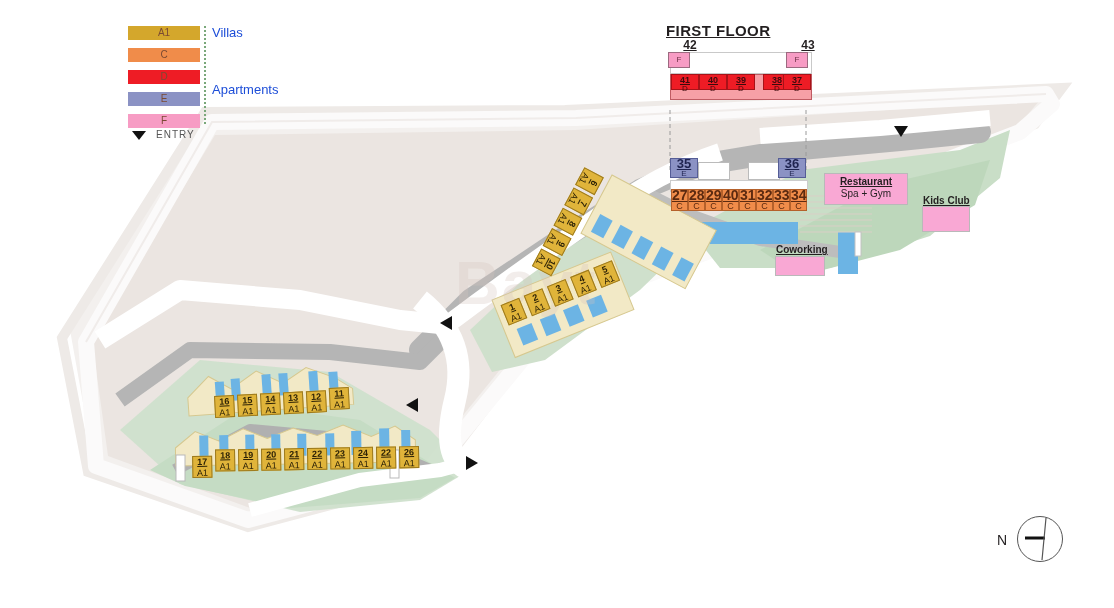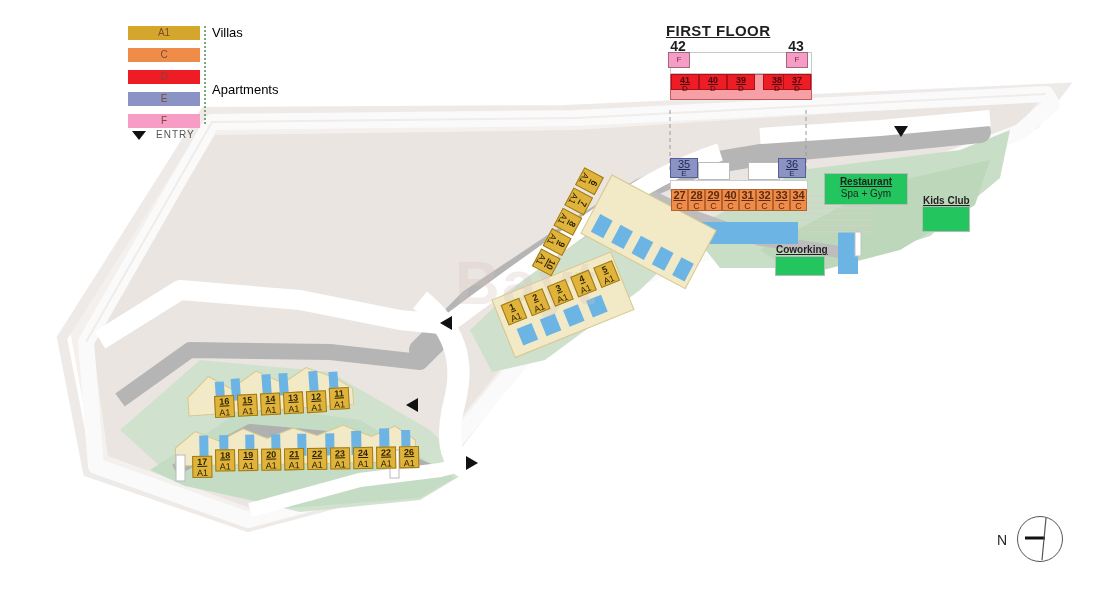--- a/index.html
+++ b/index.html
@@ -16,69 +16,69 @@
       font-size:62px;font-weight:700;letter-spacing:2px;color:rgba(212,196,190,.30);
       font-family:"Liberation Sans",sans-serif;line-height:70px;pointer-events:none;}
 
   
   #legend{position:absolute;left:128px;top:26px;width:300px;height:118px;}
   .sw-row{position:absolute;left:0;width:72px;height:14px;}
   .sw{width:72px;height:14px;display:block;text-align:center;font-size:10px;
       line-height:14px;color:#7b4a33;font-family:"Liberation Sans",sans-serif;}
   .leg-dots{position:absolute;left:76px;top:0;width:0;height:98px;
       border-left:2px dotted #7aa87a;}
-  .leg-cap{position:absolute;left:84px;font-size:13px;color:#000000;}
+  .leg-cap{position:absolute;left:84px;font-size:13px;color:#1d4ed8;}
   #entry-row{position:absolute;left:4px;top:102px;width:160px;height:16px;}
   .entry-tri{position:absolute;left:0;top:3px;width:0;height:0;
       border-left:7px solid transparent;border-right:7px solid transparent;
       border-top:9px solid #111;}
   .entry-lbl{position:absolute;left:24px;top:1px;font-size:10px;letter-spacing:1px;color:#555;}
 
   
   #ff{position:absolute;left:660px;top:22px;width:200px;height:90px;}
   #ff-title{position:absolute;left:6px;top:0;font-size:15px;font-weight:700;
       text-decoration:underline;letter-spacing:.4px;}
   .ff-band{position:absolute;left:10px;top:30px;width:140px;height:20px;background:#ffffff;
       border:1px solid #c9c9c9;}
   .ff-f{position:absolute;top:30px;width:20px;height:14px;background:#f79cc4;
       border:1px solid #9c6a80;font-size:8px;text-align:center;line-height:14px;color:#6d3146;}
-  .ff-num{position:absolute;top:16px;font-size:14px;font-weight:700;text-decoration:underline;
-      text-align:center;width:20px;}
+  .ff-num{position:absolute;top:16px;font-size:12px;font-weight:700;text-decoration:underline;
+      text-align:center;width:20px;margin-left:12px;}
   .ff-base{position:absolute;left:10px;top:52px;width:140px;height:24px;background:#f6a0a6;
       border:1px solid #bf5b62;}
   .dcell{position:absolute;top:52px;width:28px;height:16px;background:#ee1c25;
       border:1px solid #a81218;box-sizing:border-box;}
   .dcell .n{font-size:9px;font-weight:700;text-decoration:underline;display:block;
       text-align:center;line-height:9px;margin-top:1px;color:#3b0b0d;}
   .dcell .t{font-size:8px;display:block;text-align:center;line-height:8px;color:#3b0b0d;}
 
   
   #ag{position:absolute;left:662px;top:158px;width:200px;height:70px;}
   .e-tab{position:absolute;top:0;width:28px;height:20px;background:#8b92c4;
       border:1px solid #555d96;box-sizing:border-box;}
-  .e-tab .n{font-size:11px;font-weight:400;text-decoration:underline;display:block;
+  .e-tab .n{font-size:13px;font-weight:700;text-decoration:underline;display:block;
       text-align:center;line-height:10px;color:#1f2450;}
   .e-tab .t{font-size:8px;display:block;text-align:center;line-height:9px;color:#1f2450;}
   .e-white{position:absolute;top:4px;width:30px;height:16px;background:#fff;border:1px solid #bbb;}
   .ag-band{position:absolute;left:8px;top:22px;width:136px;height:10px;background:#fff;border:1px solid #ccc;}
   .ccell{position:absolute;top:31px;width:17px;height:22px;background:#f08c4a;
       border:1px solid #b5612b;box-sizing:border-box;}
-  .ccell .n{font-size:11px;font-weight:700;text-decoration:underline;display:block;
+  .ccell .n{font-size:14px;font-weight:700;text-decoration:underline;display:block;
       text-align:center;line-height:11px;color:#5c2a10;}
   .ccell .t{font-size:9px;display:block;text-align:center;line-height:10px;color:#5c2a10;}
 
   
   .vchip{position:absolute;width:20px;height:22px;background:#e0b43a;
       border:1px solid #9c7a1e;box-sizing:border-box;}
   .vchip .n{display:block;text-align:center;font-size:9px;font-weight:700;
       text-decoration:underline;line-height:11px;color:#2d2206;}
   .vchip .t{display:block;text-align:center;font-size:9px;line-height:10px;color:#2d2206;}
 
   
-  .fac{position:absolute;background:#22c55e;border:1px solid #b9b9b9;text-align:center;}
+  .fac{position:absolute;background:#f9a8d4;border:1px solid #b9b9b9;text-align:center;}
   .fac .l1{font-size:10px;font-weight:700;text-decoration:underline;display:block;line-height:12px;}
   .fac .l2{font-size:10px;display:block;line-height:12px;}
 
   
   .arrow{position:absolute;width:0;height:0;}
 
   
   #compass{position:absolute;left:1005px;top:512px;width:60px;height:60px;}
   #compass .circ{position:absolute;left:12px;top:4px;width:44px;height:44px;
       border:1px solid #555;border-radius:50%;}

